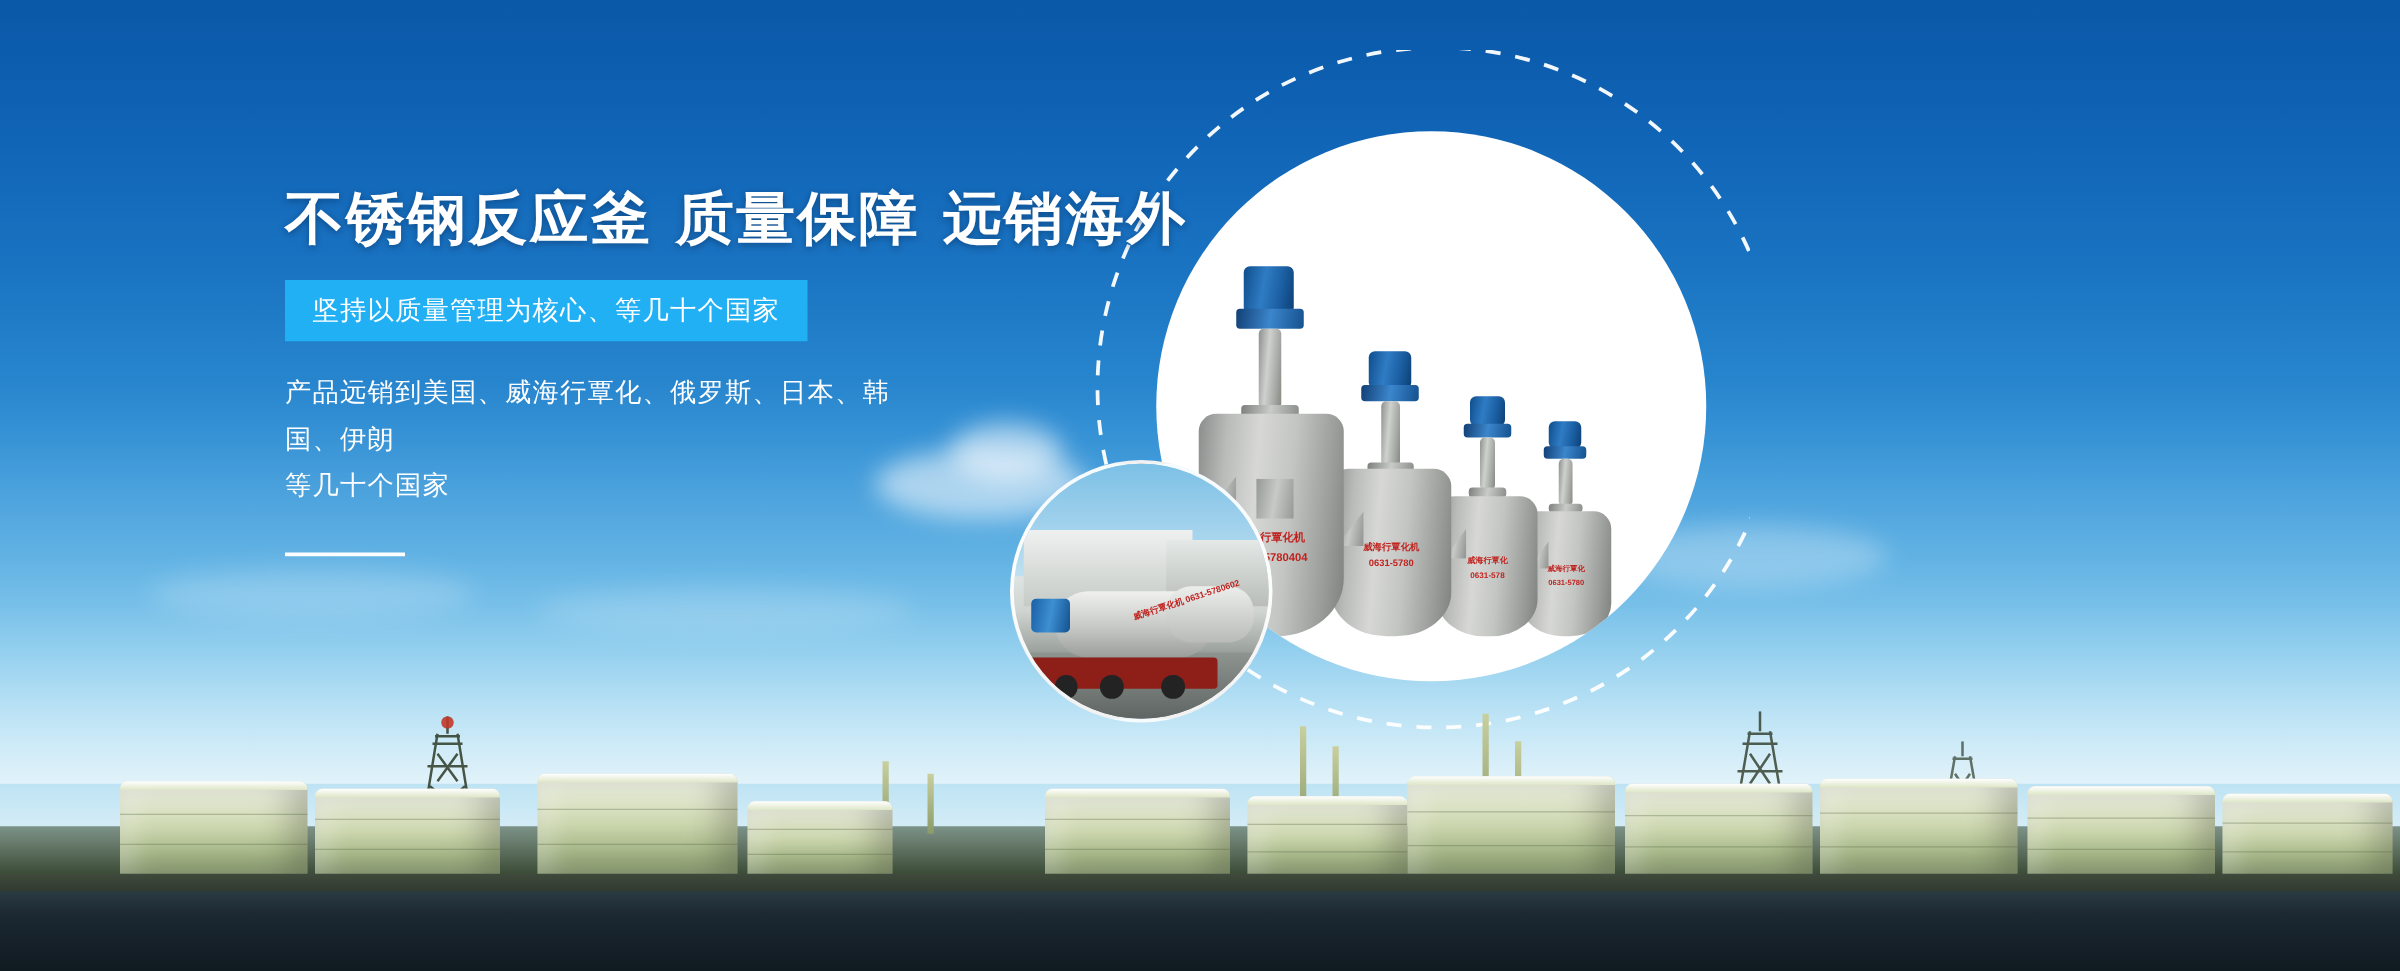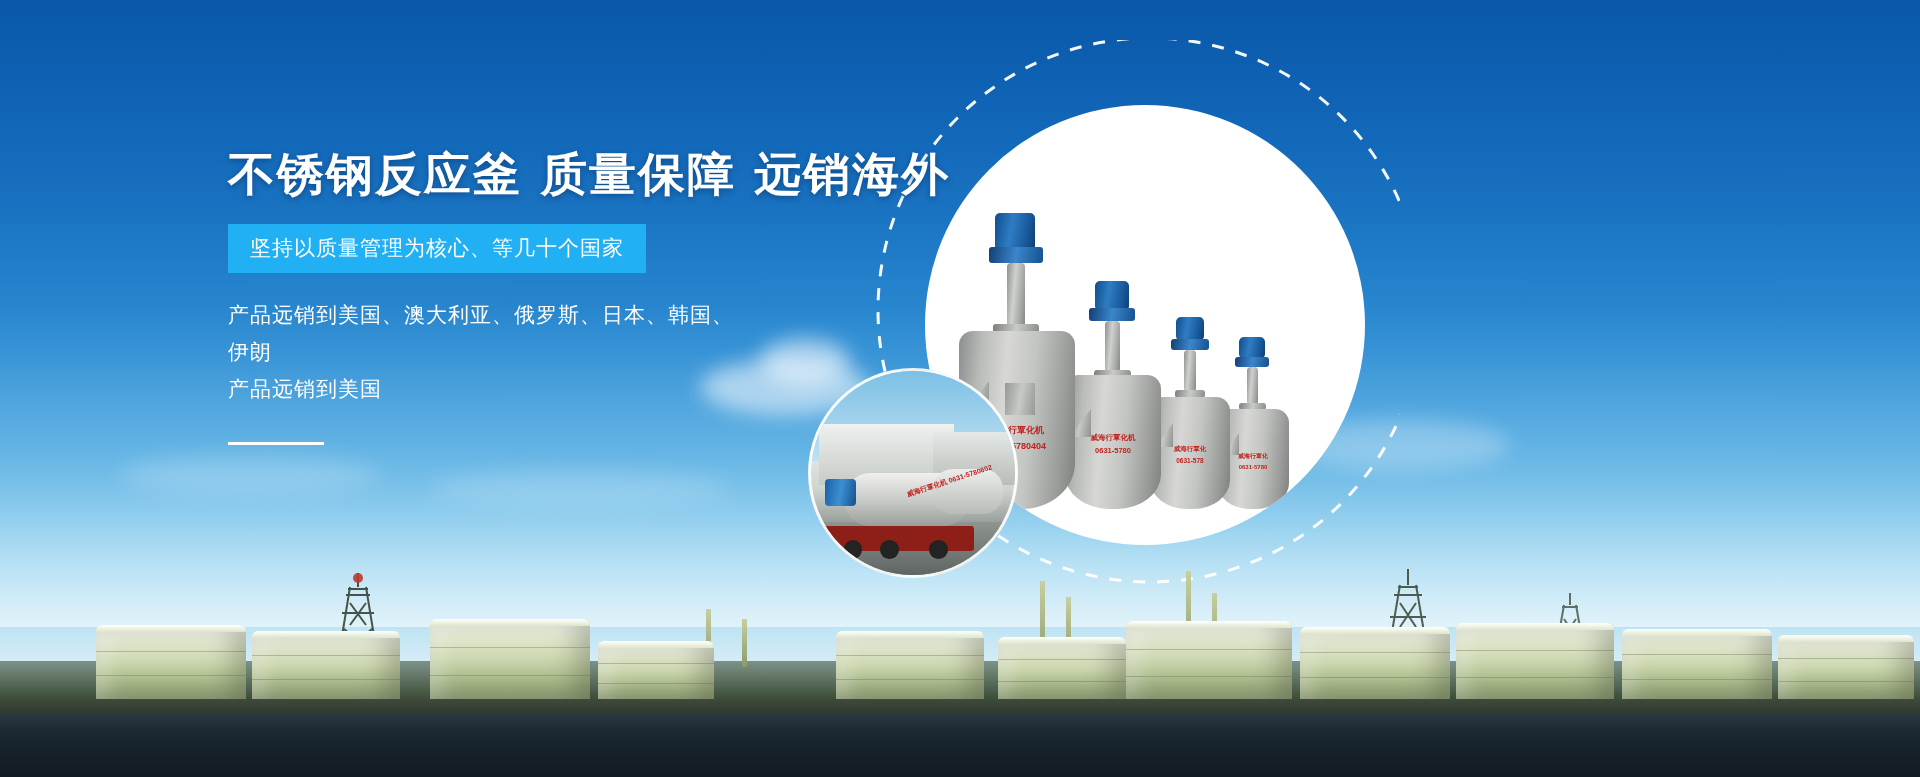--- a/index.html
+++ b/index.html
@@ -268,20 +268,20 @@
   </div>
 
   <div class="copy">
     <div class="headline">不锈钢反应釜 质量保障 远销海外</div>
 
     <div class="sub-wrap">
       <span class="subtitle">坚持以质量管理为核心、等几十个国家</span>
     </div>
 
     <div class="para">
-      <div>产品远销到美国、澳大利亚、俄罗斯、日本、韩国、伊朗</div>
-      <div>产品远销到美国</div>
+      <div>产品远销到美国、威海行覃化、俄罗斯、日本、韩国、伊朗</div>
+      <div>等几十个国家</div>
     </div>
 
     <div class="rule"></div>
   </div>
 
 </div>
 
 </body></html>

